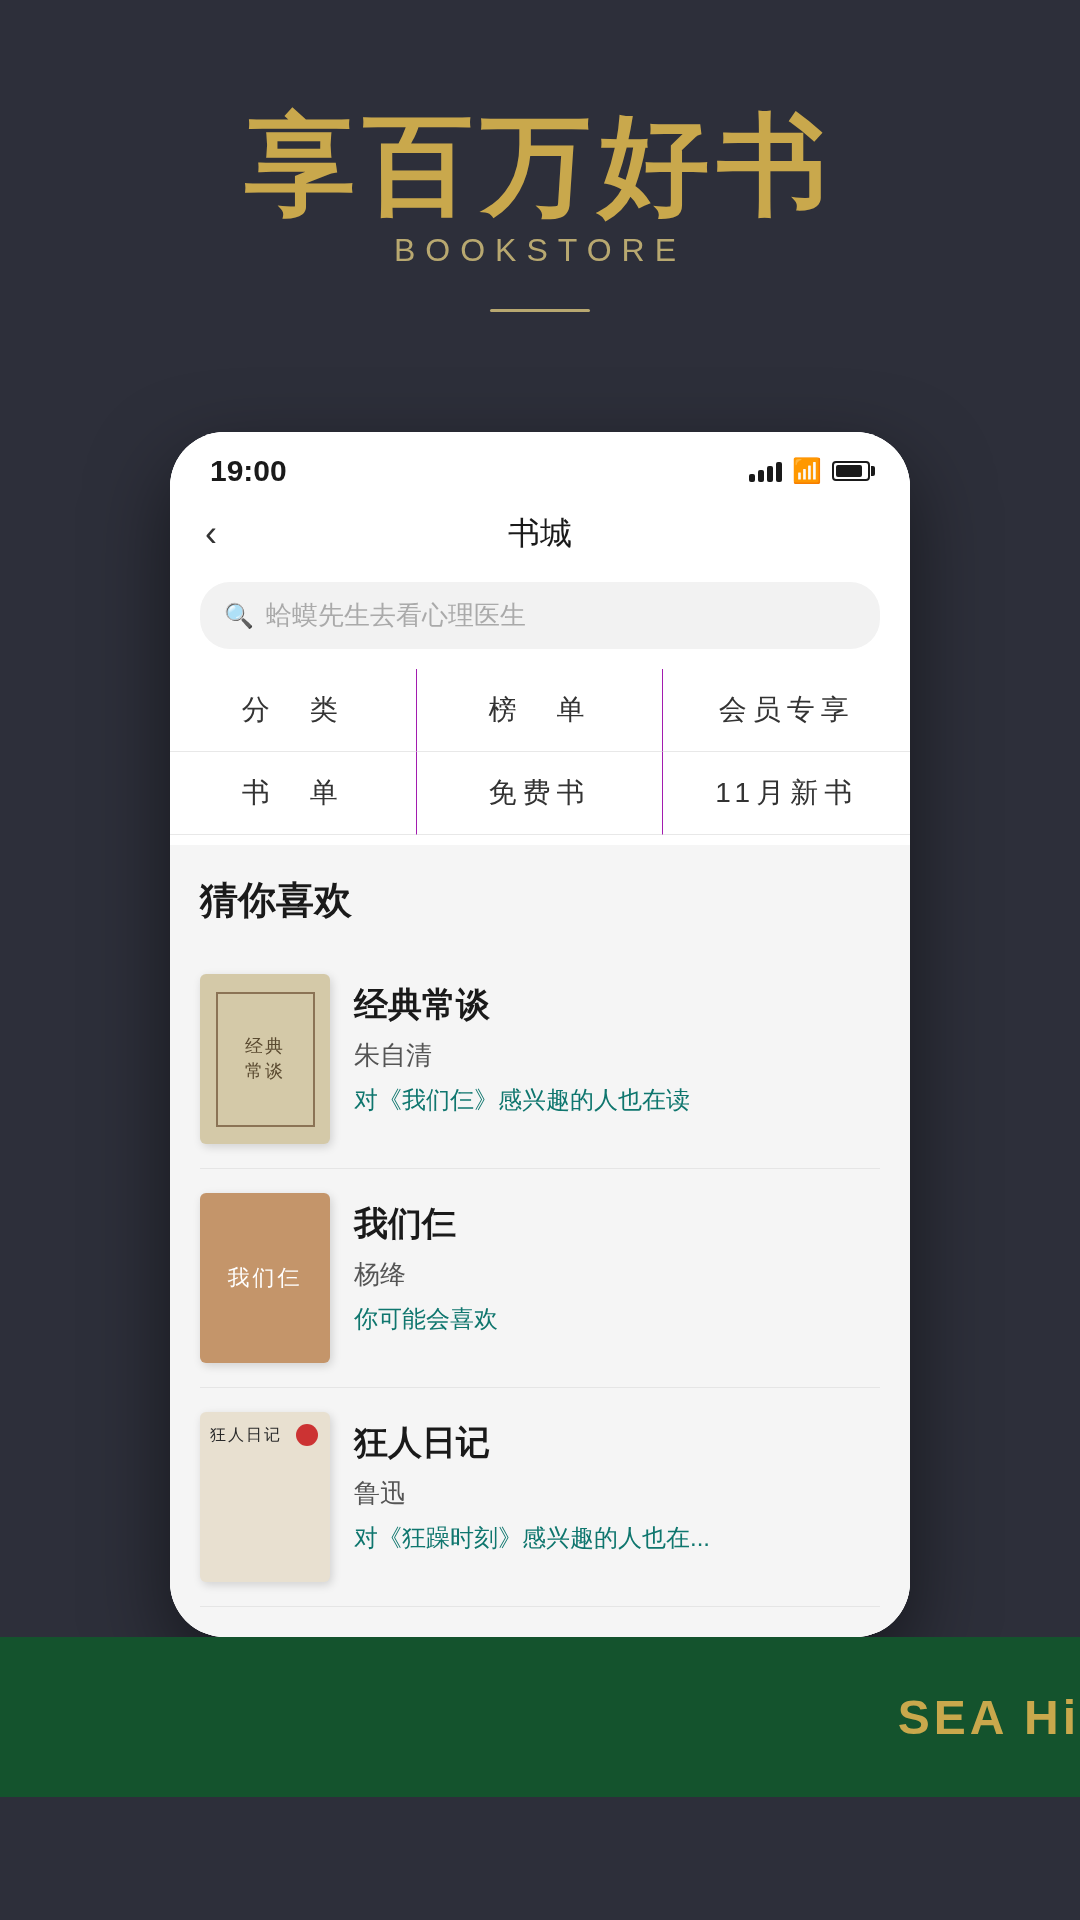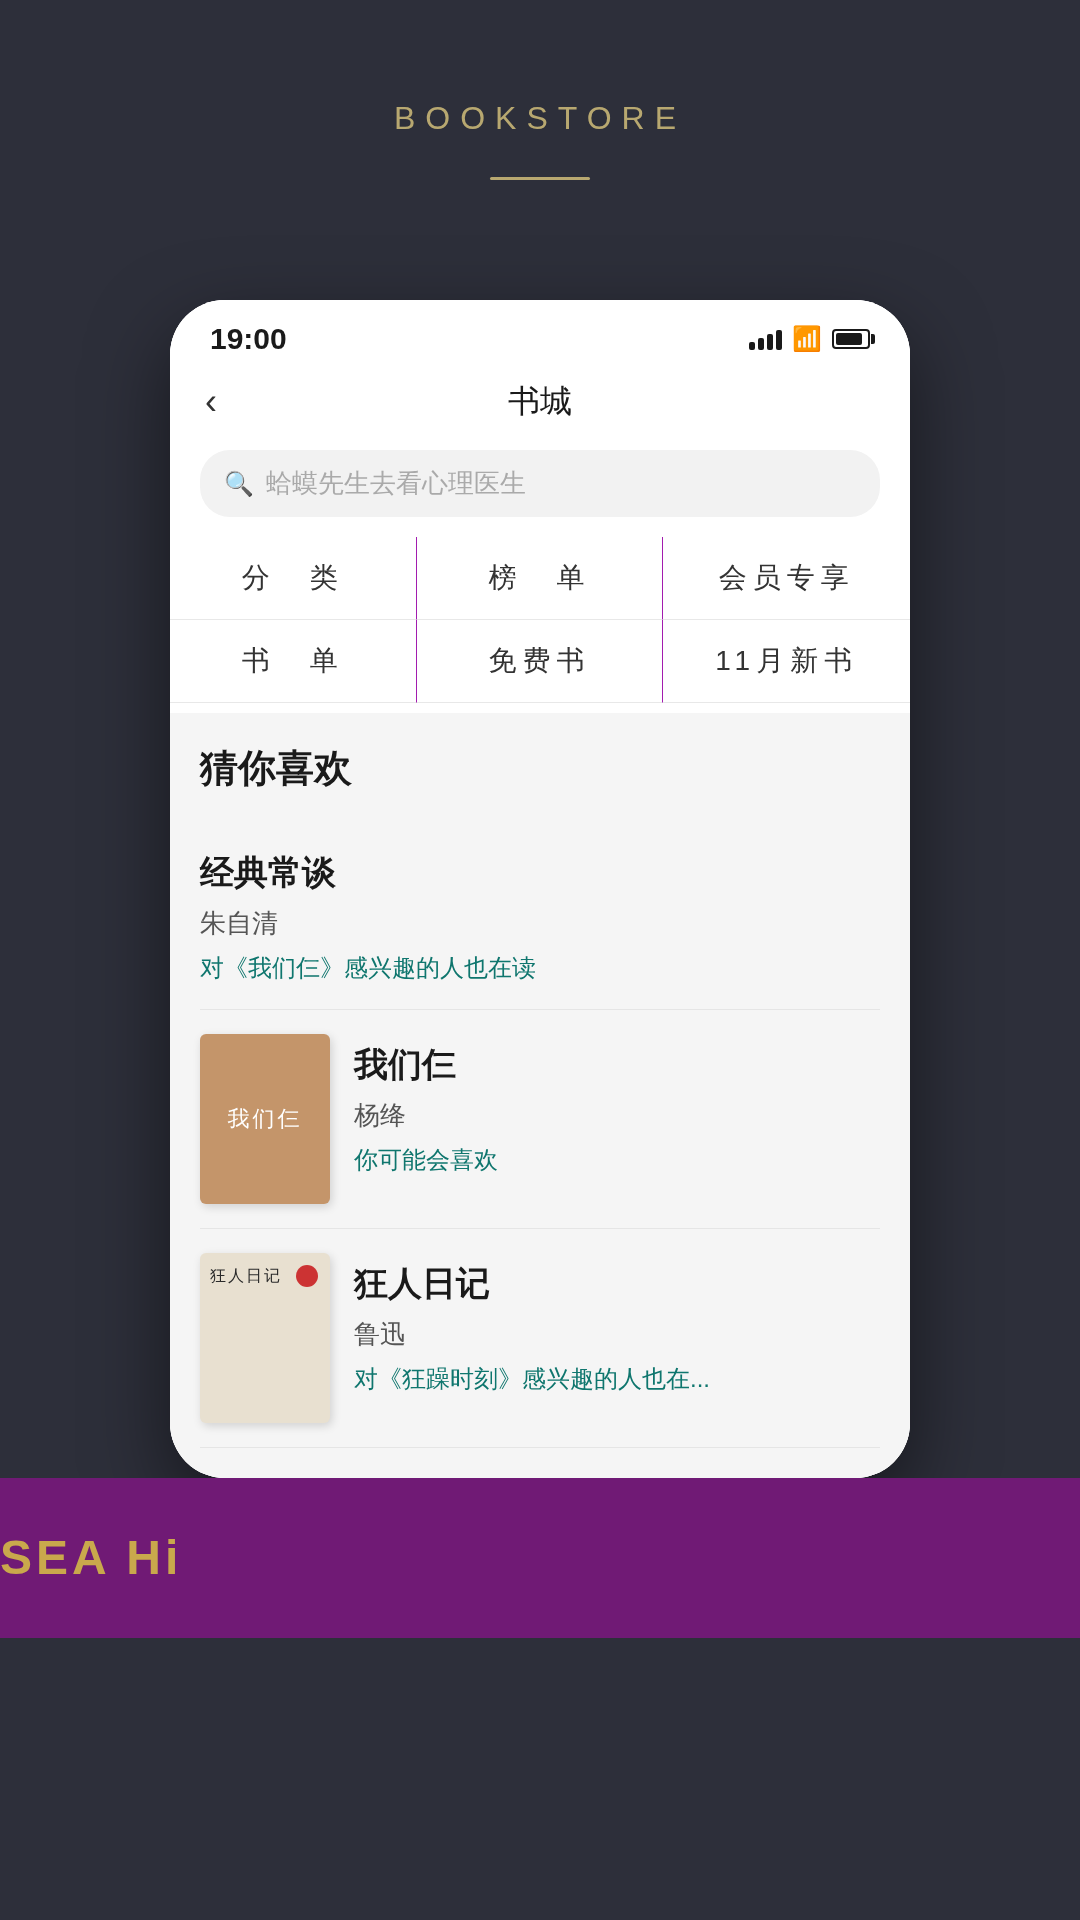--- a/index.html
+++ b/index.html
@@ -358,39 +358,40 @@
     .book-desc {
       font-size: 24px;
       color: #0f766e;
       line-height: 1.4;
     }
 
     
     .bottom-area {
       width: 100%;
       height: 160px;
-      background: #701a75;
-      display: flex;
-      align-items: center;
-      justify-content: flex-start;
+      background: #14532d;
+      display: flex;
+      align-items: center;
+      justify-content: flex-end;
     }
 
     .sea-hi-text {
       font-size: 48px;
       color: #c9a84c;
       font-weight: 700;
       letter-spacing: 4px;
     }
   </style>
 </head>
 <body>
 
 <div class="outer-container">
 
   <div class="hero-section">
+    <h1 class="hero-title">享百万好书</h1>
     <p class="hero-subtitle">BOOKSTORE</p>
     <div class="hero-divider"></div>
   </div>
 
   <div class="phone-mockup">
     <div class="phone-screen">
 
       <div class="status-bar">
         <span class="status-time">19:00</span>
         <div class="status-icons">
@@ -439,20 +440,25 @@
           <span>11月新书</span>
         </div>
       </div>
 
       <div class="recommendations">
         <h2 class="section-title">猜你喜欢</h2>
 
         <div class="book-list">
 
           <div class="book-item">
+            <div class="book-cover book-cover-1">
+              <div class="book-cover-1-inner">
+                <span class="book-cover-1-title">经典<br>常谈</span>
+              </div>
+            </div>
             <div class="book-info">
               <span class="book-title">经典常谈</span>
               <span class="book-author">朱自清</span>
               <span class="book-desc">对《我们仨》感兴趣的人也在读</span>
             </div>
           </div>
 
           <div class="book-item">
             <div class="book-cover book-cover-2">
               <span class="book-cover-2-title">我们仨</span>

